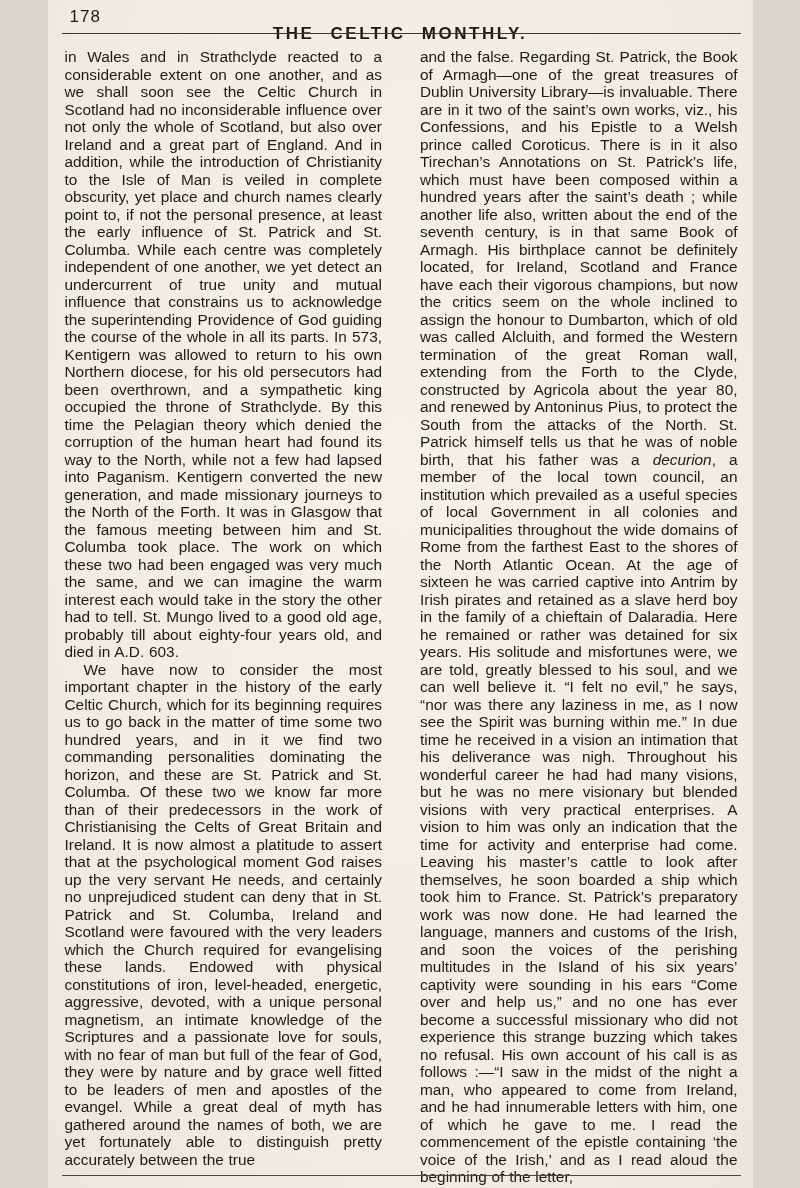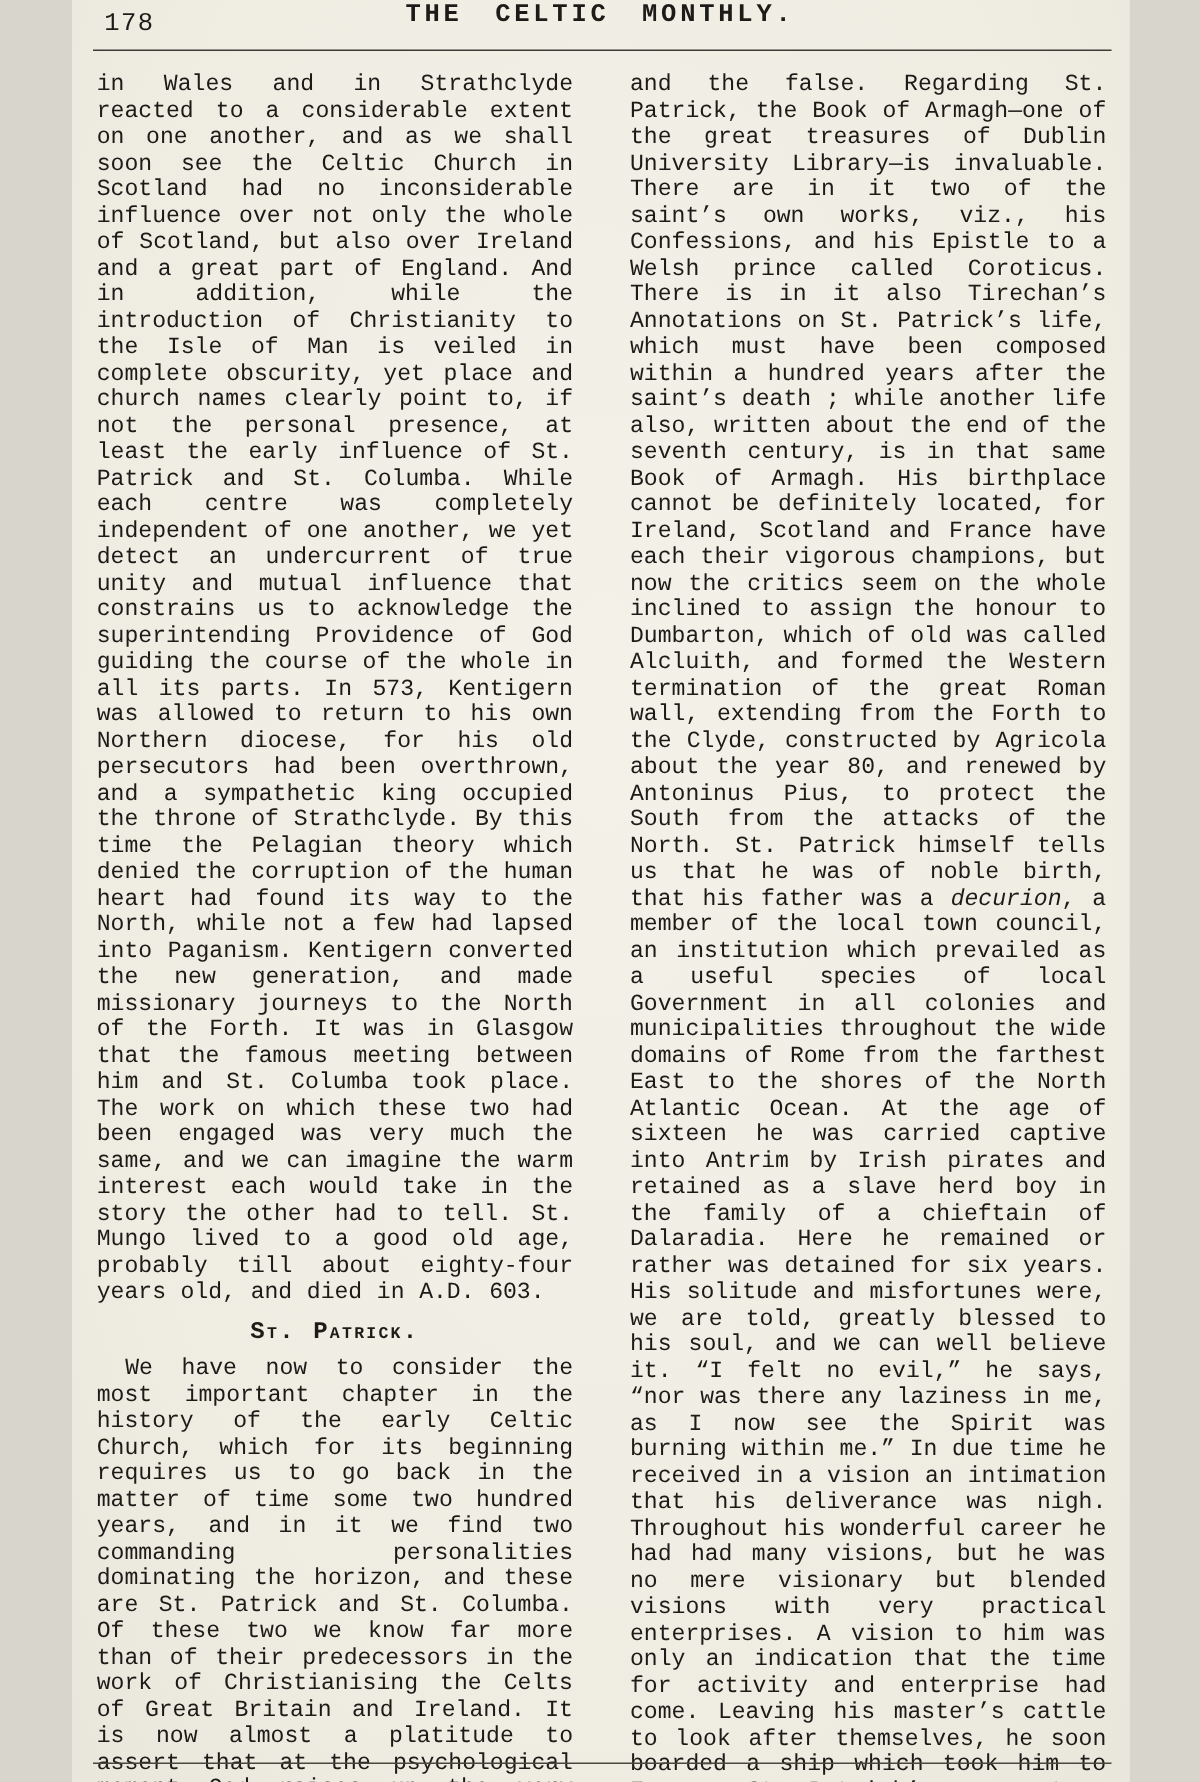--- a/index.html
+++ b/index.html
@@ -8,40 +8,40 @@
     background: #d8d5cc;
   }
   .page {
     position: relative;
     width: 705px;
     height: 1188px;
     margin: 0 auto;
     background: #f1eee5;
     background-image: radial-gradient(ellipse at 50% 40%, #f4f1e9 0%, #efecE2 70%, #e9e6db 100%);
     color: #1d1b17;
-    font-family: Liberation Mono, monospace;
+    font-family: Liberation Sans, sans-serif;
     overflow: hidden;
     box-sizing: border-box;
   }
   .header {
     position: relative;
     height: 34px;
   }
   .page-number {
     position: absolute;
     left: 22px;
     top: 7px;
     font-size: 17px;
     letter-spacing: 1px;
   }
   .page-title {
     position: absolute;
     left: 0;
     right: 0;
-    top: 1px;
+    top: 24px;
     text-align: center;
     font-weight: bold;
     font-size: 17px;
     letter-spacing: 2.5px;
     word-spacing: 9px;
   }
   .header-rule {
     position: absolute;
     left: 14px;
     right: 12px;
@@ -97,21 +97,20 @@
   <div class="header">
     <span class="page-number">178</span>
     <div class="page-title">THE CELTIC MONTHLY.</div>
     <hr class="header-rule">
   </div>
 
   <div class="columns">
 
     <div class="column">
       <p class="para">in Wales and in Strathclyde reacted to a considerable extent on one another, and as we shall soon see the Celtic Church in Scotland had no inconsiderable influence over not only the whole of Scotland, but also over Ireland and a great part of England.  And in addition, while the introduction of Christianity to the Isle of Man is veiled in complete obscurity, yet place and church names clearly point to, if not the personal presence, at least the early influence of St. Patrick and St. Columba.  While each centre was completely independent of one another, we yet detect an undercurrent of true unity and mutual influence that constrains us to acknowledge the superintending Providence of God guiding the course of the whole in all its parts.  In 573, Kentigern was allowed to return to his own Northern diocese, for his old persecutors had been overthrown, and a sympathetic king occupied the throne of Strathclyde.  By this time the Pelagian theory which denied the corruption of the human heart had found its way to the North, while not a few had lapsed into Paganism.  Kentigern converted the new generation, and made missionary journeys to the North of the Forth.  It was in Glasgow that the famous meeting between him and St. Columba took place.  The work on which these two had been engaged was very much the same, and we can imagine the warm interest each would take in the story the other had to tell.  St. Mungo lived to a good old age, probably till about eighty-four years old, and died in A.D. 603.</p>
-      <h3 class="section-heading">St. Patrick.</h3>
       <p class="para indent">We have now to consider the most important chapter in the history of the early Celtic Church, which for its beginning requires us to go back in the matter of time some two hundred years, and in it we find two commanding personalities dominating the horizon, and these are St. Patrick and St. Columba.  Of these two we know far more than of their predecessors in the work of Christianising the Celts of Great Britain and Ireland.  It is now almost a platitude to assert that at the psychological moment God raises up the very servant He needs, and certainly no unprejudiced student can deny that in St. Patrick and St. Columba, Ireland and Scotland were favoured with the very leaders which the Church required for evangelising these lands.  Endowed with physical constitutions of iron, level-headed, energetic, aggressive, devoted, with a unique personal magnetism, an intimate knowledge of the Scriptures and a passionate love for souls, with no fear of man but full of the fear of God, they were by nature and by grace well fitted to be leaders of men and apostles of the evangel.  While a great deal of myth has gathered around the names of both, we are yet fortunately able to distinguish pretty accurately between the true</p>
     </div>
 
     <div class="column">
       <p class="para"><span>and the false.  Regarding St. Patrick, the Book of Armagh—one of the great treasures of Dublin University Library—is invaluable.  There are in it two of the saint’s own works, viz., his Confessions, and his Epistle to a Welsh prince called Coroticus.  There is in it also Tirechan’s Annotations on St. Patrick’s life, which must have been composed within a hundred years after the saint’s death ; while another life also, written about the end of the seventh century, is in that same Book of Armagh.  His birthplace cannot be definitely located, for Ireland, Scotland and France have each their vigorous champions, but now the critics seem on the whole inclined to assign the honour to Dumbarton, which of old was called Alcluith, and formed the Western termination of the great Roman wall, extending from the Forth to the Clyde, constructed by Agricola about the year 80, and renewed by Antoninus Pius, to protect the South from the attacks of the North.  St. Patrick himself tells us that he was of noble birth, that his father was a </span><span class="italic">decurion</span><span>, a member of the local town council, an institution which prevailed as a useful species of local Government in all colonies and municipalities throughout the wide domains of Rome from the farthest East to the shores of the North Atlantic Ocean.  At the age of sixteen he was carried captive into Antrim by Irish pirates and retained as a slave herd boy in the family of a chieftain of Dalaradia.  Here he remained or rather was detained for six years.  His solitude and misfortunes were, we are told, greatly blessed to his soul, and we can well believe it.  “I felt no evil,” he says, “nor was there any laziness in me, as I now see the Spirit was burning within me.”  In due time he received in a vision an intimation that his deliverance was nigh.  Throughout his wonderful career he had had many visions, but he was no mere visionary but blended visions with very practical enterprises.  A vision to him was only an indication that the time for activity and enterprise had come.  Leaving his master’s cattle to look after themselves, he soon boarded a ship which took him to France.  St. Patrick’s preparatory work was now done.  He had learned the language, manners and customs of the Irish, and soon the voices of the perishing multitudes in the Island of his six years’ captivity were sounding in his ears “Come over and help us,” and no one has ever become a successful missionary who did not experience this strange buzzing which takes no refusal.  His own account of his call is as follows :—“I saw in the midst of the night a man, who appeared to come from Ireland, and he had innumerable letters with him, one of which he gave to me.  I read the commencement of the epistle containing ‘the voice of the Irish,’ and as I read aloud the beginning of the letter,</span></p>
     </div>
 
   </div>
 
   <hr class="bottom-rule">

